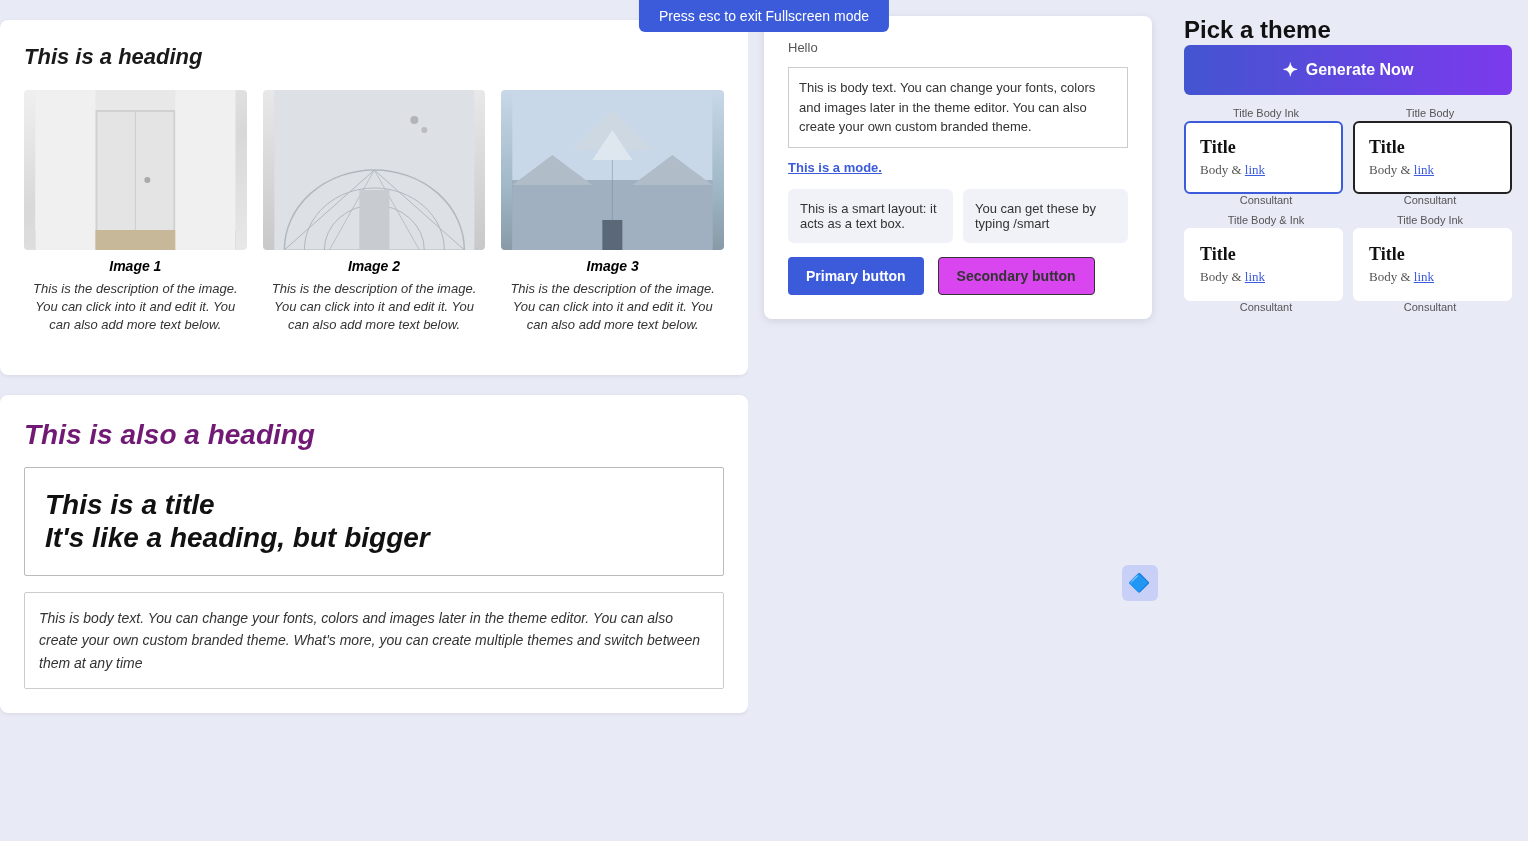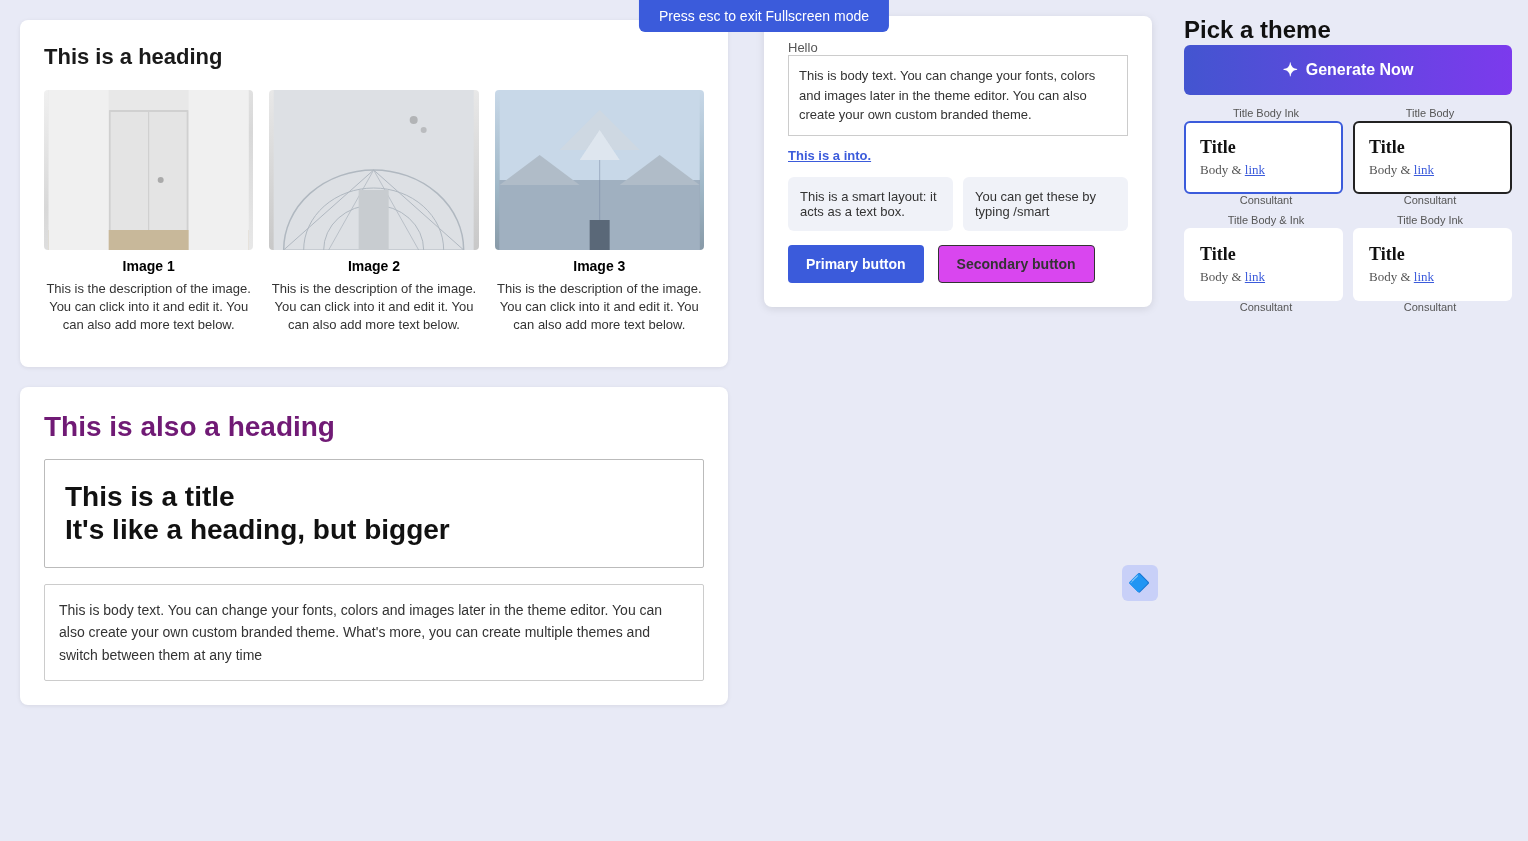--- a/index.html
+++ b/index.html
@@ -27,22 +27,22 @@
     
     .layout {
       display: flex;
       height: 841px;
     }
 
     
     .editor-area {
       flex: 1;
       overflow-y: auto;
-      padding: 20px;
       padding-top: 20px;
+      font-style: italic;
     }
 
     
     .card {
       background: white;
       border-radius: 8px;
       padding: 24px;
       margin-bottom: 20px;
       box-shadow: 0 1px 4px rgba(0,0,0,0.08);
     }
@@ -51,21 +51,21 @@
       font-size: 22px;
       font-weight: 700;
       color: #1a1a1a;
       margin-bottom: 20px;
     }
 
     
     .image-grid {
       display: flex;
       gap: 16px;
-      margin-bottom: 8px;
+      margin-bottom: 16px;
     }
     .image-item {
       flex: 1;
       text-align: center;
     }
     .image-placeholder {
       width: 100%;
       height: 160px;
       object-fit: cover;
       border-radius: 4px;
@@ -224,21 +224,21 @@
       background: white;
       border-radius: 8px;
       padding: 24px;
       box-shadow: 0 2px 8px rgba(0,0,0,0.1);
       flex-shrink: 0;
     }
 
     .preview-hello {
       font-size: 13px;
       color: #555;
-      margin-bottom: 0;
+      margin-bottom: 12px;
     }
 
     .preview-title-box {
       border: 1.5px solid #333;
       padding: 14px;
       margin-bottom: 12px;
     }
     .preview-heading {
       font-size: 26px;
       font-weight: 700;
@@ -401,21 +401,21 @@
     </div>
 
   </div>
 
   <div class="preview-panel">
     <div class="preview-card">
       <div class="preview-hello">Hello</div>
       <div class="preview-body-box">
         <div class="preview-body">This is body text. You can change your fonts, colors and images later in the theme editor. You can also create your own custom branded theme.</div>
       </div>
-      <a class="preview-link">This is a into.</a>
+      <a class="preview-link">This is a mode.</a>
       <div class="smart-grid">
         <div class="smart-box">This is a smart layout: it acts as a text box.</div>
         <div class="smart-box">You can get these by typing /smart</div>
       </div>
       <div class="button-row">
         <button class="btn-primary">Primary button</button>
         <button class="btn-secondary">Secondary button</button>
       </div>
     </div>
     <div class="float-icon">🔷</div>

